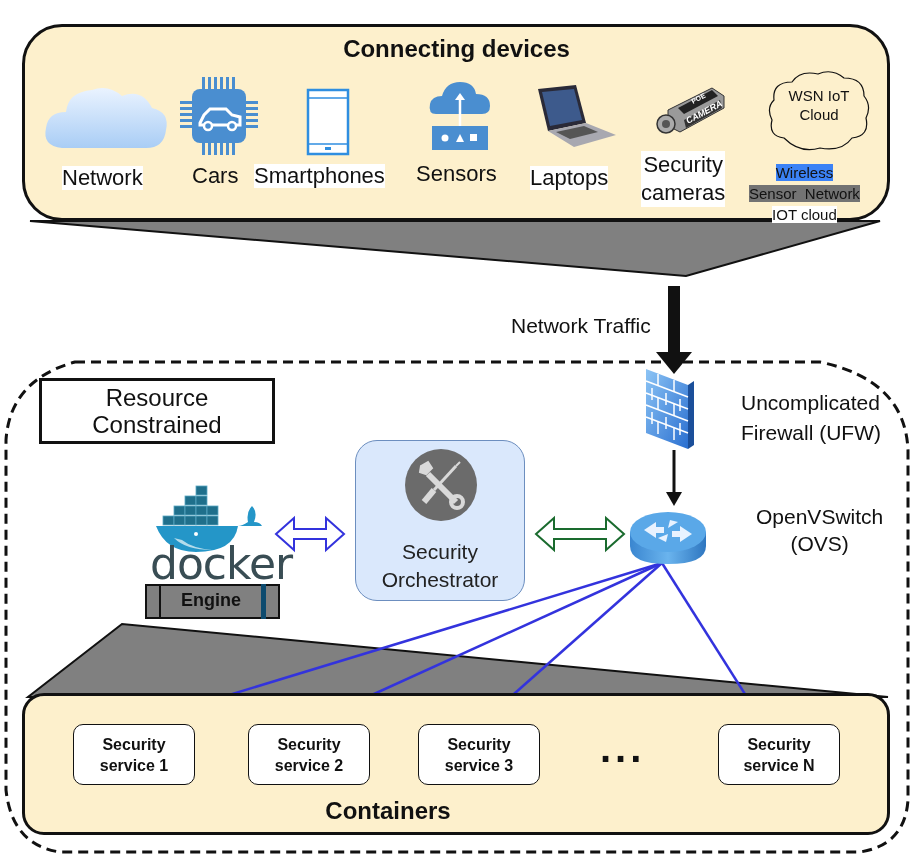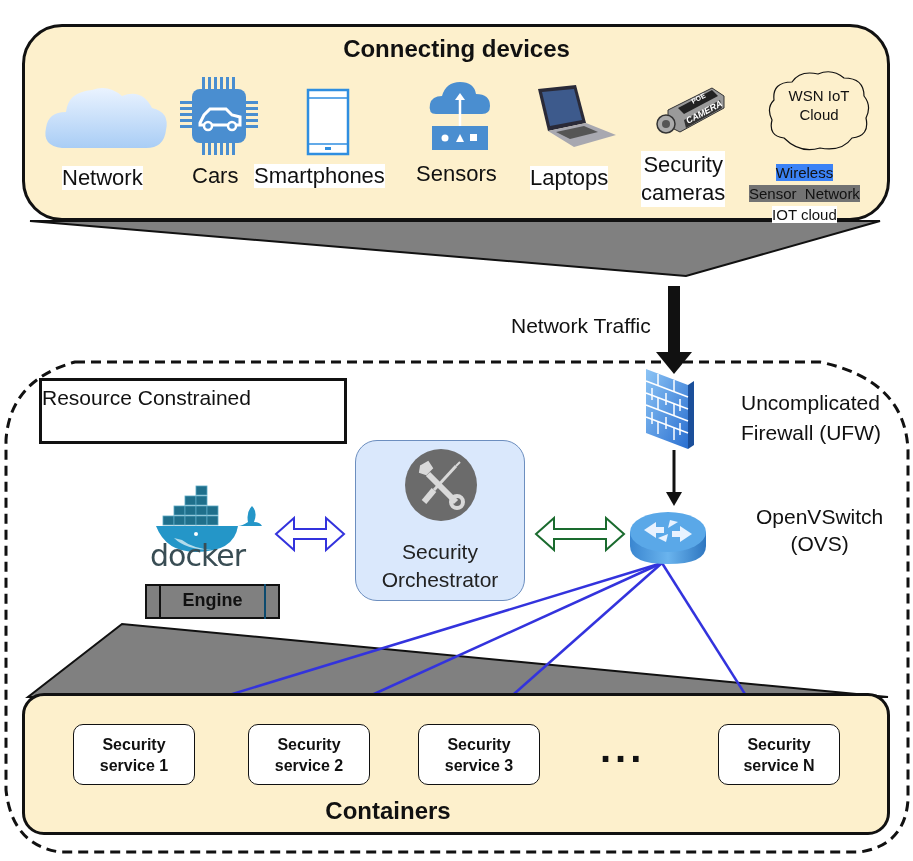--- a/index.html
+++ b/index.html
@@ -4,28 +4,28 @@
 <style>
   html, body { margin:0; padding:0; background:#ffffff; }
   body { width:913px; height:861px; position:relative; overflow:hidden; font-family:"Liberation Sans", sans-serif; }
   .abs { position:absolute; }
   svg.layer { position:absolute; left:0; top:0; }
   .lbl { position:absolute; background:#ffffff; color:#111; font-family:"Liberation Sans", sans-serif; white-space:nowrap; text-align:center; line-height:1.1; }
   .top-panel { position:absolute; left:22px; top:24px; width:868px; height:197px; background:#fdf0cc; border:3px solid #111; border-radius:40px; box-sizing:border-box; }
   .top-title { position:absolute; left:0; width:913px; top:35px; text-align:center; font-weight:bold; font-size:24px; color:#111; }
   .dev-label { font-size:22px; }
   .small-label { font-size:15px; }
-  .fog-box { position:absolute; left:39px; top:378px; width:308px; height:66px; border:3px solid #111; box-sizing:border-box; background:#fff; font-size:21px; line-height:27px; padding-top:3px; color:#111; }
+  .fog-box { position:absolute; left:39px; top:378px; width:236px; height:66px; border:3px solid #111; box-sizing:border-box; background:#fff; font-size:24px; text-align:center; line-height:27px; padding-top:3px; color:#111; }
   .orch { position:absolute; left:355px; top:440px; width:170px; height:161px; background:#dae8fc; border:1px solid #6c8ebf; border-radius:22px; box-sizing:border-box; }
   .orch-label { position:absolute; left:0; width:100%; top:97px; text-align:center; font-size:21px; line-height:28px; color:#222; }
   .containers { position:absolute; left:22px; top:693px; width:868px; height:142px; background:#fdf0cc; border:3px solid #111; border-radius:22px; box-sizing:border-box; }
   .svc { position:absolute; top:724px; width:122px; height:61px; background:#fff; border:1px solid #111; border-radius:10px; box-sizing:border-box; font-weight:bold; font-size:16px; text-align:center; line-height:21px; padding-top:9px; color:#111; }
   .cont-title { position:absolute; left:0; width:776px; top:797px; text-align:center; font-weight:bold; font-size:24px; color:#111; }
   .engine { position:absolute; left:145px; top:584px; width:135px; height:35px; background:#808080; border:2px solid #111; box-sizing:border-box; }
-  .engine-inner { position:absolute; left:12px; right:12px; top:-2px; bottom:-2px; border-left:2px solid #111; border-right:2px solid #0c4a6e; text-align:center; font-weight:bold; font-size:18px; line-height:33px; color:#111; }
+  .engine-inner { position:absolute; left:12px; right:12px; top:-2px; bottom:-2px; border-left:2px solid #111; border-right:5px solid #0c4a6e; text-align:center; font-weight:bold; font-size:18px; line-height:33px; color:#111; }
   .plain { position:absolute; font-size:21px; color:#111; line-height:1.15; text-align:center; white-space:nowrap;margin-left:32px; }
 </style>
 </head>
 <body>
 
 <svg class="layer" width="913" height="861">
 
   <polygon points="30,221 880,221 686,276" fill="#808080" stroke="#111" stroke-width="2"></polygon>
 
   <path d="M 75,362 L 820,362 Q 905,380 908,450 L 908,800 Q 905,845 860,852 L 60,852 Q 12,845 6,790 L 6,440 Q 10,380 75,362 Z" fill="none" stroke="#111" stroke-width="3" stroke-dasharray="10,6"></path>
@@ -243,21 +243,21 @@
     <rect x="11" y="34" width="11" height="9"></rect>
       <rect x="22" y="34" width="11" height="9"></rect>
       <rect x="33" y="34" width="11" height="9"></rect>
       <rect x="44" y="34" width="11" height="9"></rect>
       <rect x="55" y="34" width="11" height="9"></rect>
   </g>
   <path d="M4,44 L110,44 Q108,40 102,40 Q106,30 100,24 Q94,30 96,40 Q90,44 86,44 Q82,70 44,70 Q14,70 4,44 Z" fill="#2496c8"></path>
   <path d="M22,56 Q34,68 60,68 Q40,66 30,58 Z" fill="#b4dceb"></path>
   <circle cx="44" cy="52" r="2" fill="#fff"></circle>
 </svg>
-<div class="abs" style="left:150px;top:538px;font-size:30px;color:#394d54;letter-spacing:-1px;font-family:'DejaVu Sans',sans-serif">docker</div>
+<div class="abs" style="left:150px;top:538px;font-size:44px;color:#394d54;letter-spacing:-1px;font-family:'DejaVu Sans',sans-serif">docker</div>
 <div class="engine">
   <div class="engine-inner">Engine</div>
 </div>
 
 <div class="containers"></div>
 <div class="svc" style="left:73px">
   <div>Security</div>
   <div>service 1</div>
 </div>
 <div class="svc" style="left:248px">

